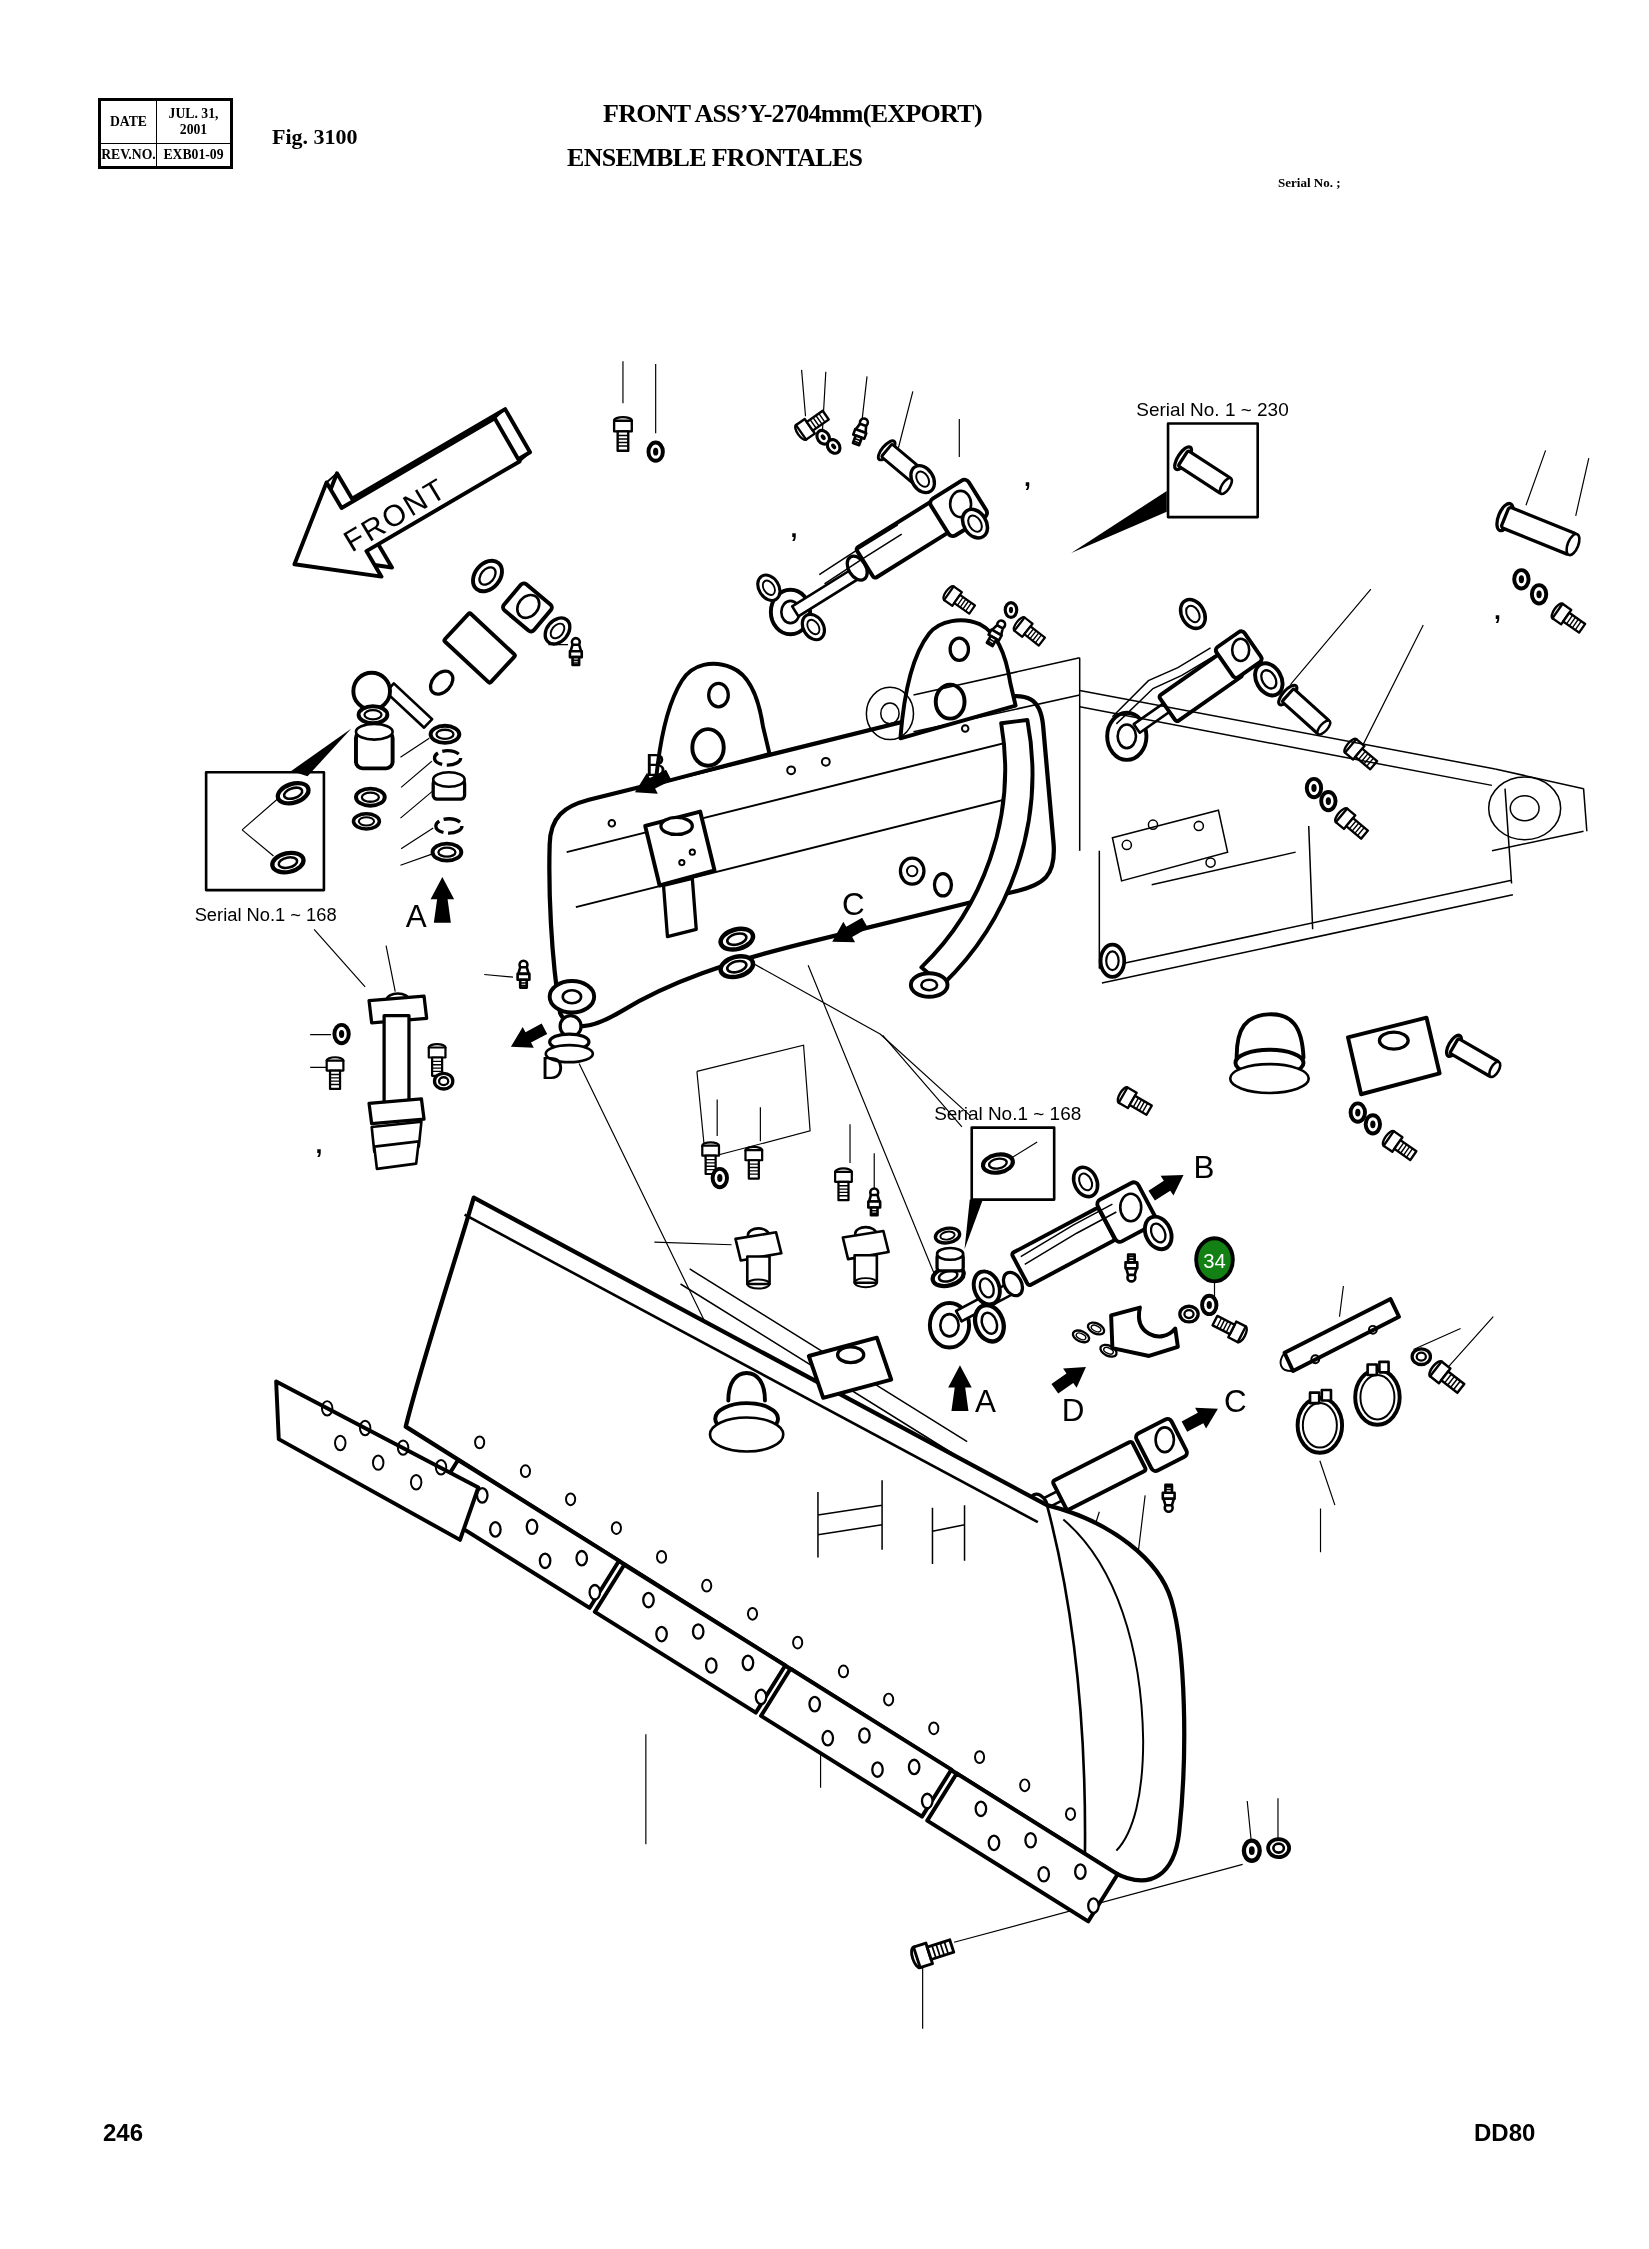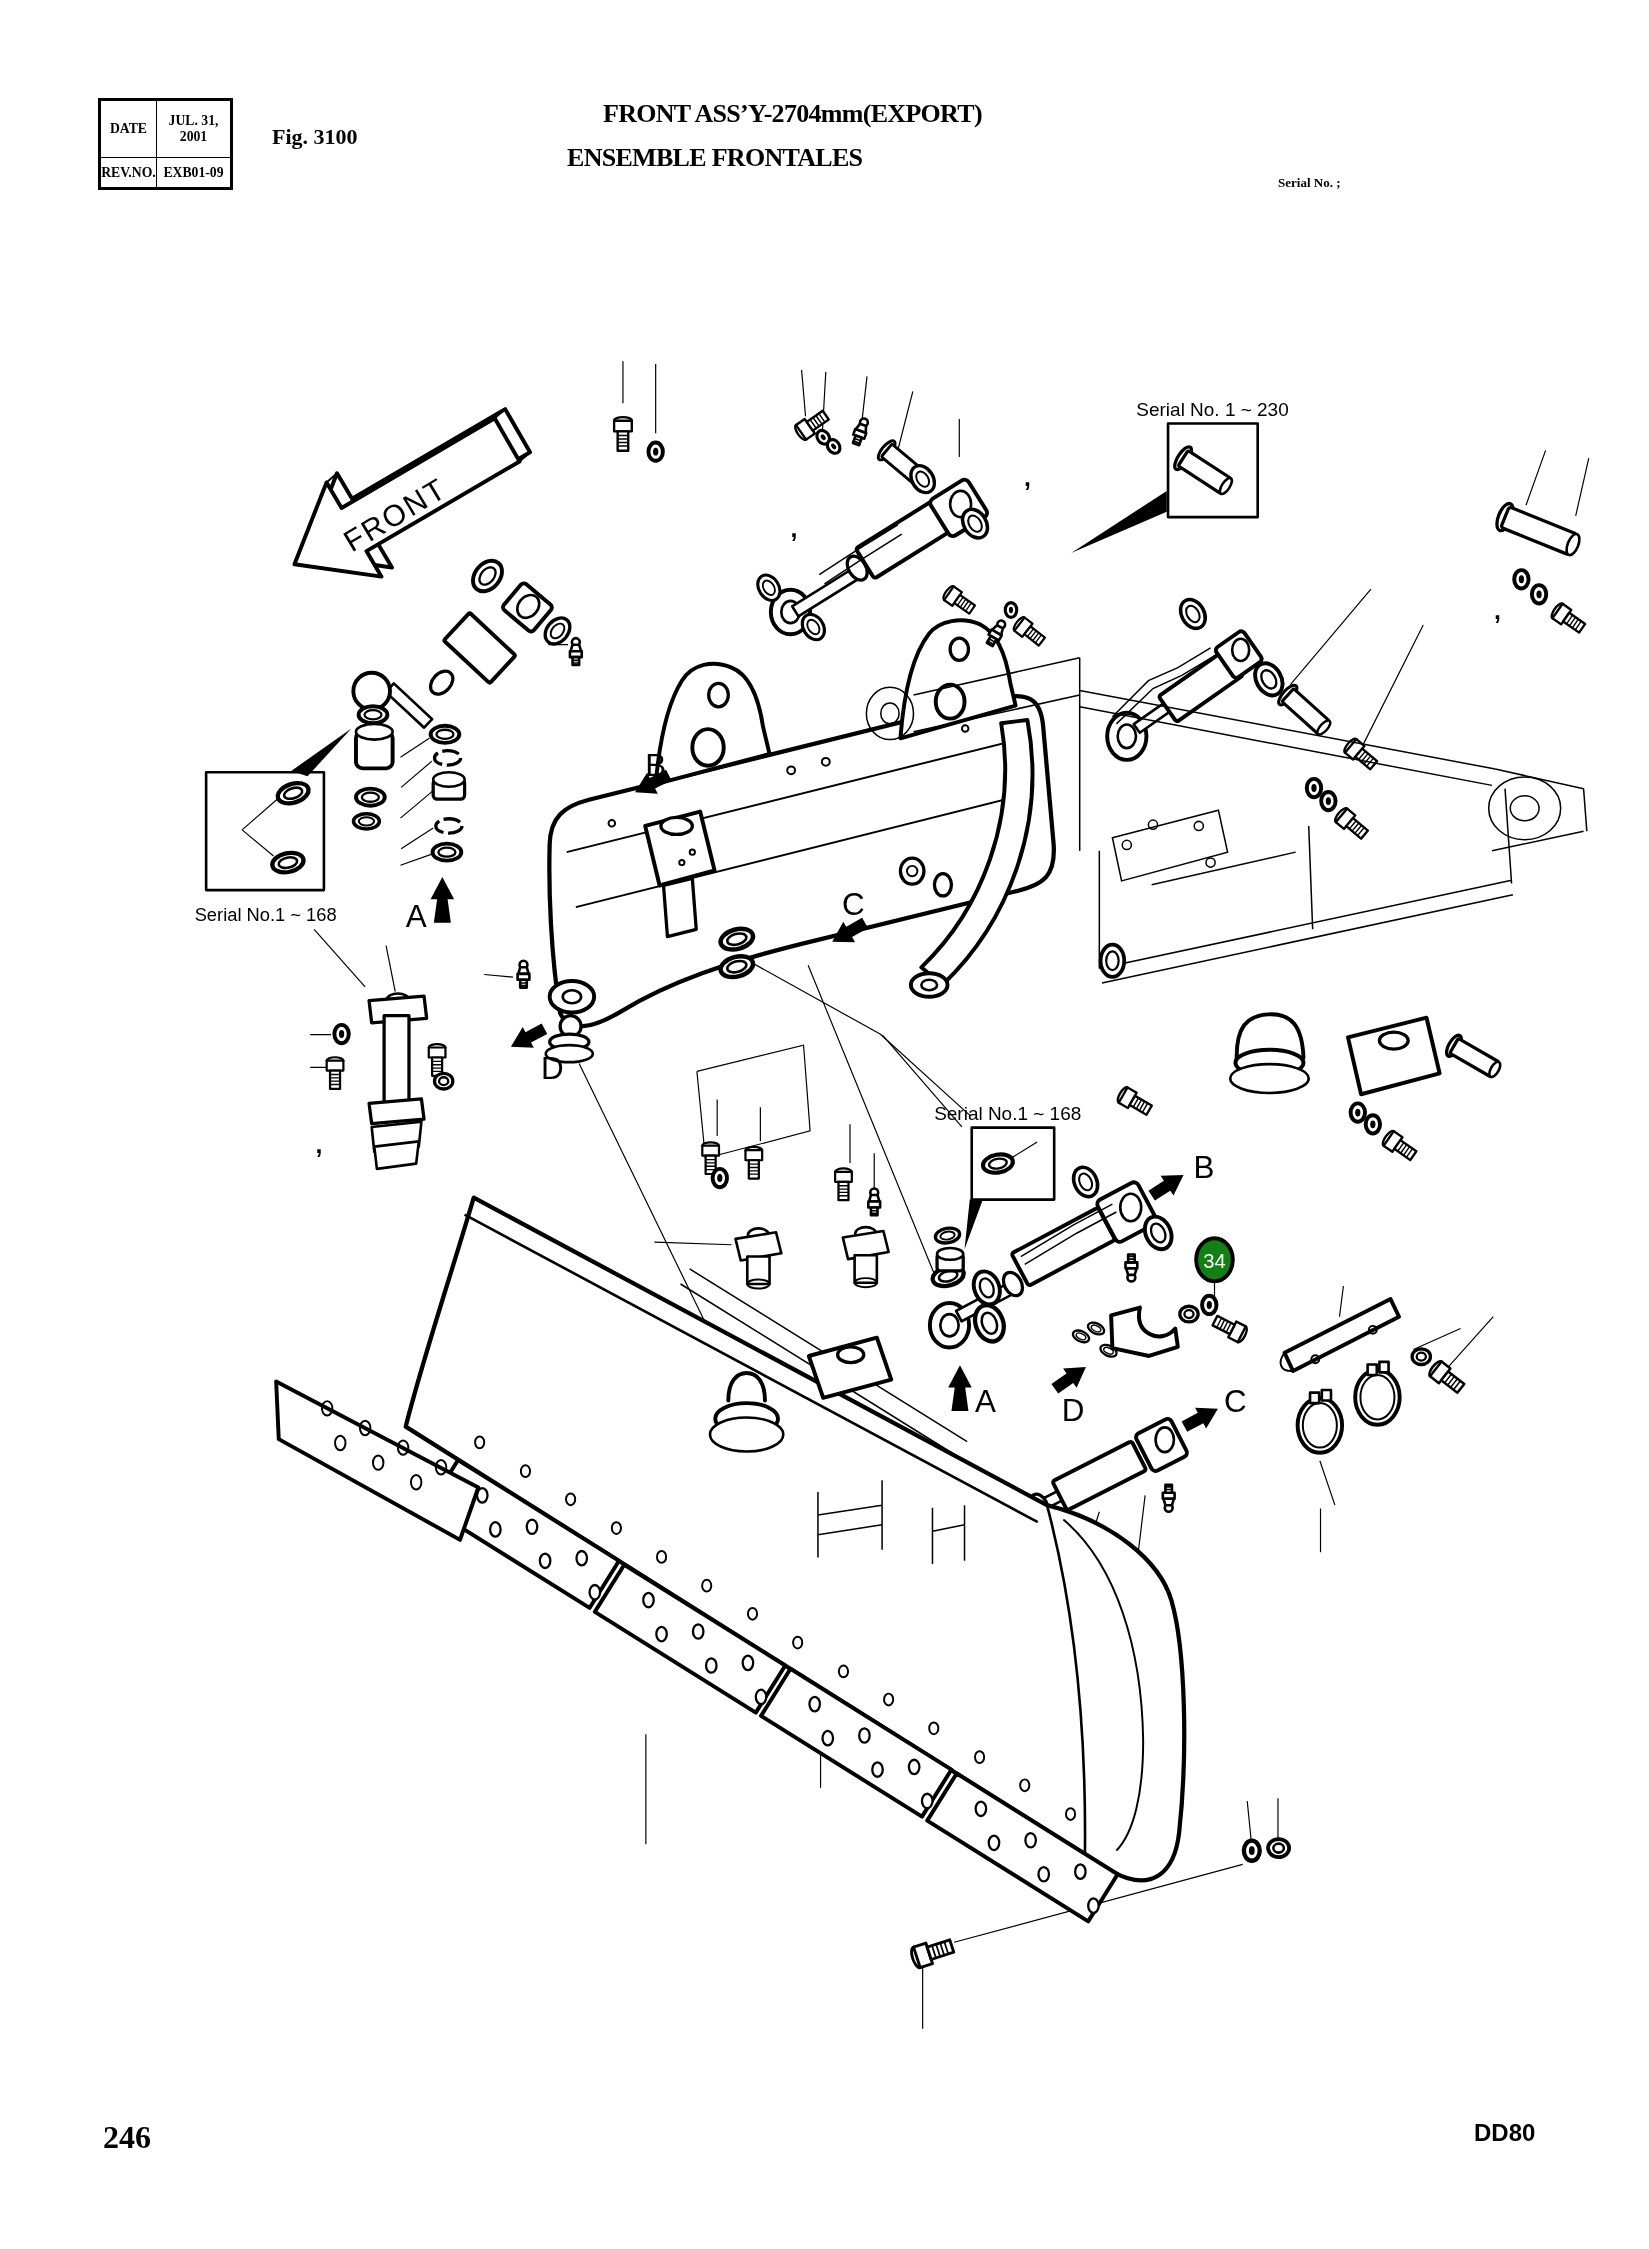--- a/index.html
+++ b/index.html
@@ -1,26 +1,26 @@
 <!DOCTYPE html>
 <html style="font-size:10.5px"><head>
 <meta charset="utf-8">
 <style>
   html,body{margin:0;padding:0;background:#fff;}
   body{width:1649px;height:2250px;position:relative;font-family:"Liberation Serif",serif;}
   .page{position:absolute;inset:0;background:#fff;overflow:hidden;}
   
-  .hdr-table{position:absolute;left:98px;top:98px;width:135px;height:92px;border:3.3px solid #000;border-collapse:collapse;table-layout:fixed;}
+  .hdr-table{position:absolute;left:98px;top:98px;width:135px;height:71px;border:3.3px solid #000;border-collapse:collapse;table-layout:fixed;}
   .hdr-table td{border:1.6px solid #000;text-align:center;vertical-align:middle;font-weight:bold;font-size:13.7px;font-family:"Liberation Serif",serif;padding:0;}
   .hdr-table td.c1{width:55px;}
   .fig-label{position:absolute;left:272px;top:124px;font-size:22px;font-weight:bold;}
   .title1{position:absolute;left:567px;top:99px;font-size:26px;font-weight:bold;letter-spacing:-0.7px;margin-left:36px;}
   .title2{position:absolute;left:567px;top:143px;font-size:26px;font-weight:bold;letter-spacing:-0.7px;}
   .serialnote{position:absolute;left:1278px;top:175px;font-size:13px;font-weight:bold;}
-  .pageno{position:absolute;left:103px;top:2119px;font-size:32px;font-weight:bold;font-family:Liberation Serif, serif;}
+  .pageno{position:absolute;left:103px;top:2119px;font-size:24px;font-weight:bold;font-family:Liberation Sans, sans-serif;}
   .model{position:absolute;left:1474px;top:2119px;font-size:24px;font-weight:bold;font-family:"Liberation Sans",sans-serif;}
   
   .pt{fill:#fff;stroke:#000;stroke-width:6;stroke-linejoin:round;stroke-linecap:round;}
   .pt5{fill:#fff;stroke:#000;stroke-width:5;stroke-linejoin:round;}
   .pt4{fill:#fff;stroke:#000;stroke-width:4;stroke-linejoin:round;}
   .pt3{fill:none;stroke:#000;stroke-width:3;stroke-linejoin:round;}
   .ld{fill:none;stroke:#000;stroke-width:1.8;}
   .gh{fill:none;stroke:#000;stroke-width:2.3;}
   .blk{fill:#000;stroke:none;}
   .lbl{font-family:"Liberation Sans",sans-serif;font-size:48px;fill:#000;}

